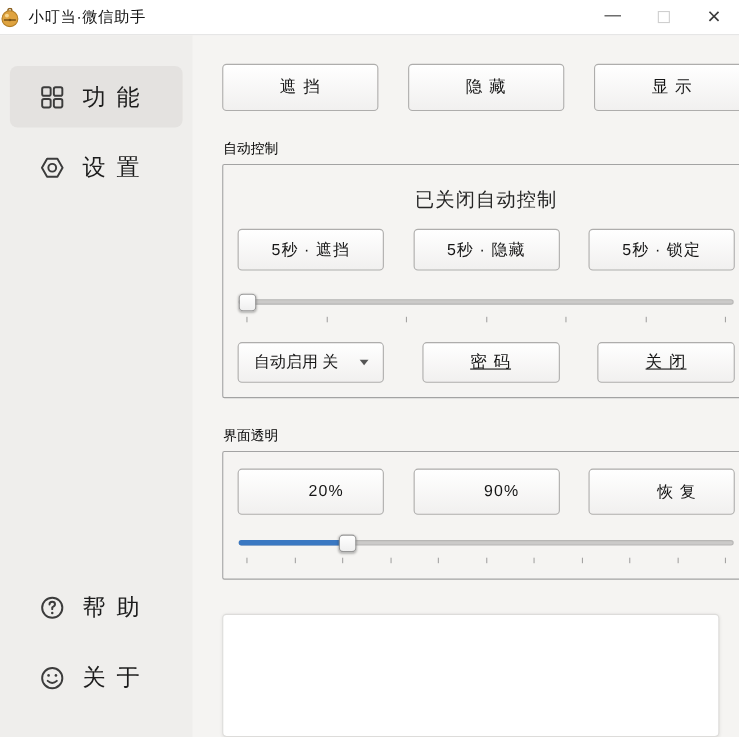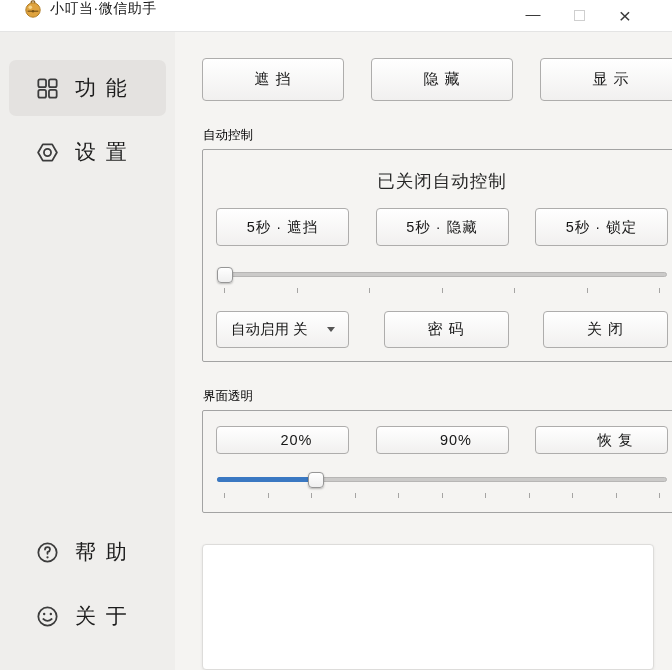--- a/index.html
+++ b/index.html
@@ -1,21 +1,21 @@
 <!DOCTYPE html>
 <html><head>
 <meta charset="utf-8">
 <style>
   * { margin:0; padding:0; box-sizing:border-box; }
   html,body { width:672px; height:670px; }
   body { font-family:"Liberation Sans","DejaVu Sans",sans-serif; color:#1f1f1f; }
   .window { width:672px; height:670px; background:#f5f4f2; position:relative; overflow:hidden; display:flex; flex-direction:column; }
 
   
-  .titlebar { height:32px; background:#ffffff; border-bottom:1px solid #e4e4e4; display:flex; padding:0 24px; flex:0 0 auto; }
+  .titlebar { height:32px; background:#ffffff; border-bottom:1px solid #e4e4e4; display:flex; align-items:center; padding:0 0; flex:0 0 auto; }
   .titlebar .app-icon { width:18px; height:18px; margin-right:8px; flex:0 0 auto; }
   .titlebar .title { font-size:14px; color:#141414; letter-spacing:0.5px; }
   .win-controls { margin-left:auto; display:flex; align-items:center; }
   .win-btn { width:46px; height:32px; display:flex; align-items:center; justify-content:center; cursor:pointer; color:#3a3a3a; }
   .min-glyph { font-size:15px; line-height:1; transform:translateY(-2px); }
   .max-box { width:11px; height:11px; border:1px solid #cfcfcf; background:transparent; }
   .close-glyph { font-size:21px; line-height:1; font-weight:400; }
 
   .body-row { flex:1 1 auto; display:flex; min-height:0; }
 
@@ -45,23 +45,23 @@
   .slider .track { position:absolute; left:0; right:0; top:5px; height:5px; background:#cbcac9; border:1px solid #b7b6b5; border-radius:3px; }
   .slider .fill { position:absolute; left:0; top:5px; height:5px; border-radius:3px 0 0 3px; }
   .slider .handle { position:absolute; top:0; width:16px; height:16px; background:linear-gradient(#ffffff,#efefef); border:1px solid #969696; border-radius:4px; box-shadow:0 1px 2px rgba(0,0,0,0.25); cursor:pointer; }
   .ticks { display:flex; justify-content:space-between; margin:5px 8px 0 8px; height:6px; }
   .tick { width:1px; height:5px; background:#a5a4a3; }
 
   .bottom-row { display:flex; justify-content:space-between; margin-top:17px;align-items:flex-end; }
   .dropdown { width:133px; height:37px; display:flex; align-items:center; padding:0 13px 0 14px; position:relative; text-align:left; }
   .dropdown .dd-label { font-size:14.5px; letter-spacing:0; flex:1 1 auto; }
   .caret { width:0; height:0; border-left:4.5px solid transparent; border-right:4.5px solid transparent; border-top:5.5px solid #555; margin-left:auto; }
-  .bottom-row .btn.plain { width:125px; height:37px; }
-
-  .trans-box .grp-btn-row .btn { height:28px;padding-left:28px; }
+  .bottom-row .btn.plain { width:125px; height:37px;text-decoration:underline; }
+
+  .trans-box .grp-btn-row .btn { height:42px;padding-left:28px; }
   .trans-box .slider { margin-top:18px; }
 
   .log-area { margin-top:31px; height:126px; width:452px; background:#ffffff; border:1px solid #dddcda; border-radius:4px; box-shadow:0 1px 3px rgba(0,0,0,0.07); resize:none; font-family:inherit; }
 
   svg .stroke { fill:none; stroke:#3c3c3c; stroke-width:1.7; stroke-linecap:round; stroke-linejoin:round; }
   svg .fillDark { fill:#3c3c3c; }
 </style>
 </head>
 <body>
 

